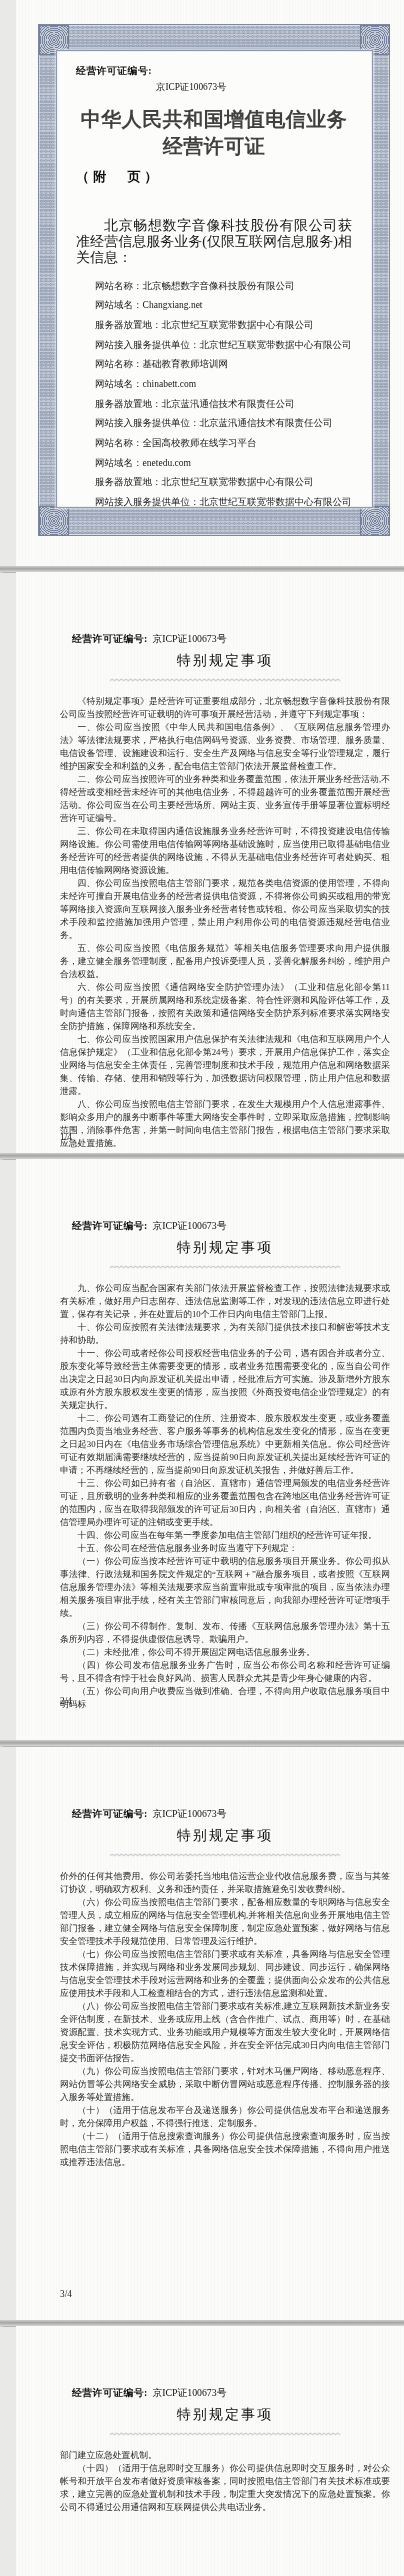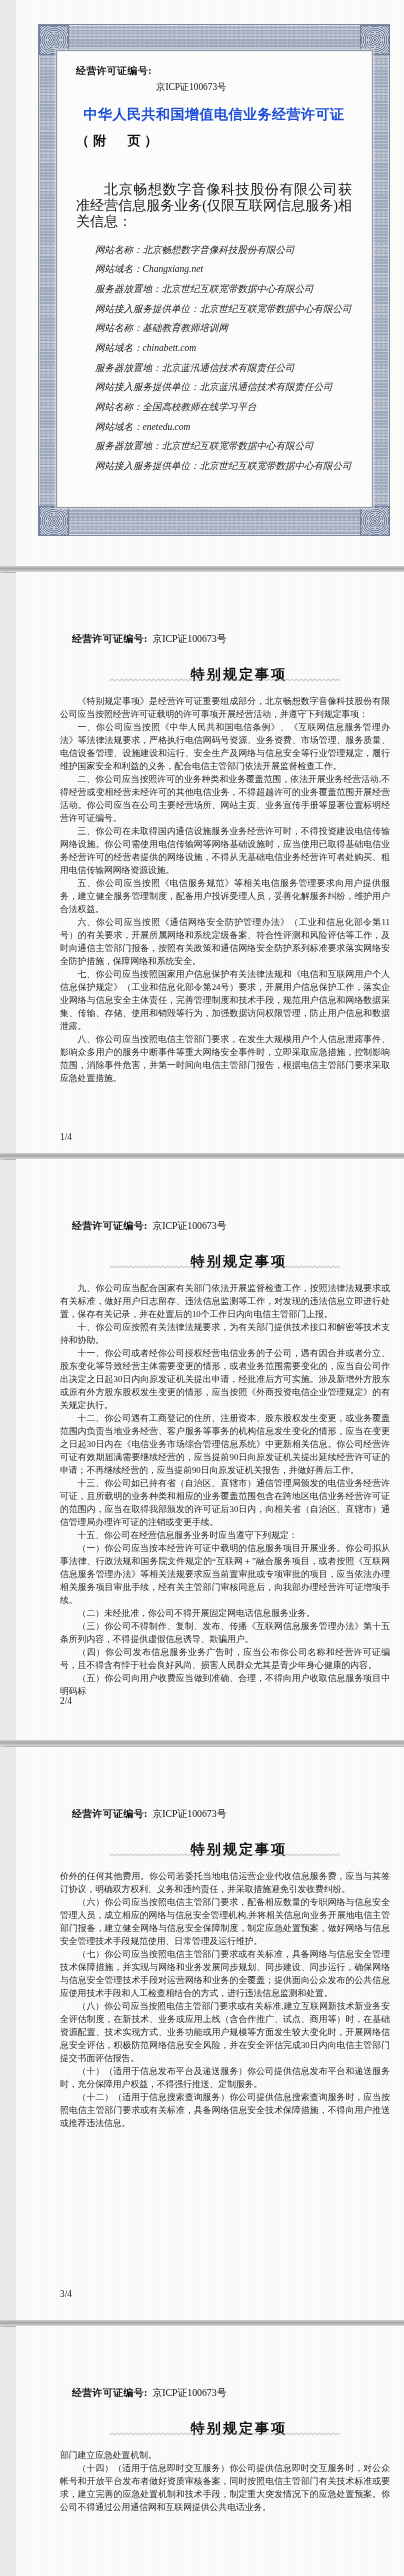--- a/index.html
+++ b/index.html
@@ -49,35 +49,35 @@
     position:absolute; width:30px; height:30px; box-sizing:border-box;
     border:0.5px solid #73809a;
     background:repeating-radial-gradient(circle at 50% 50%, #76839c 0 0.8px, #c6ccd7 0.8px 1.9px);
   }
   .corner.tl { left:-0.5px;  top:-0.5px; }   .corner.tr { right:-0.5px; top:-0.5px; }
   .corner.bl { left:-0.5px;  bottom:-0.5px;} .corner.br { right:-0.5px; bottom:-0.5px; }
 
   .lic-label { font-size:9.8px; font-weight:600; letter-spacing:0.5px; color:#111; }
   .lic-no    { margin:2.6px 0 0 80px; font-size:9.3px; color:#111; }
   .cert-title {
-    margin:12.4px 0 0; text-align:center; font-size:14px; font-weight:bold;
-    letter-spacing:0.5px; color:#1d4ed8;
+    margin:12.4px 0 0; text-align:center; font-size:20px; font-weight:bold;
+    letter-spacing:0.5px; color:#404040;
   }
   .cert-subtitle { margin-top:7.2px; text-align:left; font-size:13px; font-weight:bold; letter-spacing:4.1px; color:#0e0e0e; }
   .cert-intro { margin-top:32px; font-size:14px; line-height:16px; text-indent:2em; text-align:justify; color:#161616; }
-  .entries { margin-top:1px;font-style:italic; }
+  .entries { margin-top:1px; }
   .entries p { margin:6.7px 0; font-size:9.5px; line-height:13px; text-indent:2em; text-align:justify; color:#161616; }
 
   
   .prov-header { position:absolute; top:61px; left:56px; font-size:9.8px; color:#111; white-space:nowrap; }
   .prov-header .lbl { font-weight:600; letter-spacing:0.5px; }
   .prov-header .num { margin-left:4.6px; font-weight:400; }
   .prov-title {
-    position:absolute; top:80px; left:44px; width:330px; margin:14px;
-    text-align:center; font-size:14px; font-weight:bold; letter-spacing:2.1px; color:#0e0e0e;
+    position:absolute; top:80px; left:44px; width:330px; margin:0;
+    text-align:center; font-size:14px; font-weight:normal; letter-spacing:2.1px; color:#0e0e0e;
   }
   .zigzag-wrap { position:absolute; top:106px; left:44px; width:330px; text-align:center; line-height:0; }
   .prov-body {
     position:absolute; top:123px; left:44px; width:330px;
     font-size:8.8px; line-height:13px; text-align:justify; color:#1d1d1d;
   }
   .prov-body p { margin:0; text-indent:2em; }
   .prov-body p.cont { text-indent:0; }
   .pageno { position:absolute; left:44px; width:309px; text-align:left; font-size:9.3px; color:#222; }
   .pageno-1 { top:560px; } .pageno-2 { top:537px; } .pageno-3 { top:542px; }
@@ -132,20 +132,21 @@
             </pattern>
           </defs>
           <rect width="450" height="8" fill="url(#zz0)"></rect>
         </svg>
     </div>
     <div class="prov-body">
         <p>《特别规定事项》是经营许可证重要组成部分，北京畅想数字音像科技股份有限公司应当按照经营许可证载明的许可事项开展经营活动，并遵守下列规定事项：</p>
         <p>一、你公司应当按照《中华人民共和国电信条例》、《互联网信息服务管理办法》等法律法规要求，严格执行电信网码号资源、业务资费、市场管理、服务质量、电信设备管理、设施建设和运行、安全生产及网络与信息安全等行业管理规定，履行维护国家安全和利益的义务，配合电信主管部门依法开展监督检查工作。</p>
         <p>二、你公司应当按照许可的业务种类和业务覆盖范围，依法开展业务经营活动,不得经营或变相经营未经许可的其他电信业务，不得超越许可的业务覆盖范围开展经营活动。你公司应当在公司主要经营场所、网站主页、业务宣传手册等显著位置标明经营许可证编号。</p>
         <p>三、你公司在未取得国内通信设施服务业务经营许可时，不得投资建设电信传输网络设施。你公司需使用电信传输网等网络基础设施时，应当使用已取得基础电信业务经营许可的经营者提供的网络设施，不得从无基础电信业务经营许可者处购买、租用电信传输网网络资源设施。</p>
+        <p>四、你公司应当按照电信主管部门要求，规范各类电信资源的使用管理，不得向未经许可擅自开展电信业务的经营者提供电信资源，不得将你公司购买或租用的带宽等网络接入资源向互联网接入服务业务经营者转售或转租。你公司应当采取切实的技术手段和监控措施加强用户管理，禁止用户利用你公司的电信资源违规经营电信业务。</p>
         <p>五、你公司应当按照《电信服务规范》等相关电信服务管理要求向用户提供服务，建立健全服务管理制度，配备用户投诉受理人员，妥善化解服务纠纷，维护用户合法权益。</p>
         <p>六、你公司应当按照《通信网络安全防护管理办法》（工业和信息化部令第11号）的有关要求，开展所属网络和系统定级备案、符合性评测和风险评估等工作，及时向通信主管部门报备，按照有关政策和通信网络安全防护系列标准要求落实网络安全防护措施，保障网络和系统安全。</p>
         <p>七、你公司应当按照国家用户信息保护有关法律法规和《电信和互联网用户个人信息保护规定》（工业和信息化部令第24号）要求，开展用户信息保护工作，落实企业网络与信息安全主体责任，完善管理制度和技术手段，规范用户信息和网络数据采集、传输、存储、使用和销毁等行为，加强数据访问权限管理，防止用户信息和数据泄露。</p>
         <p>八、你公司应当按照电信主管部门要求，在发生大规模用户个人信息泄露事件、影响众多用户的服务中断事件等重大网络安全事件时，立即采取应急措施，控制影响范围，消除事件危害，并第一时间向电信主管部门报告，根据电信主管部门要求采取应急处置措施。</p>
       </div>
     <div class="pageno pageno-1">1/4</div>
   </section>
 
   <div class="sep sep-2"></div>
 
@@ -163,24 +164,25 @@
           </defs>
           <rect width="450" height="8" fill="url(#zz1)"></rect>
         </svg>
     </div>
     <div class="prov-body">
         <p>九、你公司应当配合国家有关部门依法开展监督检查工作，按照法律法规要求或有关标准，做好用户日志留存、违法信息监测等工作，对发现的违法信息立即进行处置，保存有关记录，并在处置后的10个工作日内向电信主管部门上报。</p>
         <p>十、你公司应按照有关法律法规要求，为有关部门提供技术接口和解密等技术支持和协助。</p>
         <p>十一、你公司或者经你公司授权经营电信业务的子公司，遇有因合并或者分立、股东变化等导致经营主体需要变更的情形，或者业务范围需要变化的，应当自公司作出决定之日起30日内向原发证机关提出申请，经批准后方可实施。涉及新增外方股东或原有外方股东股权发生变更的情形，应当按照《外商投资电信企业管理规定》的有关规定执行。</p>
         <p>十二、你公司遇有工商登记的住所、注册资本、股东股权发生变更，或业务覆盖范围内负责当地业务经营、客户服务等事务的机构信息发生变化的情形，应当在变更之日起30日内在《电信业务市场综合管理信息系统》中更新相关信息。你公司经营许可证有效期届满需要继续经营的，应当提前90日向原发证机关提出延续经营许可证的申请；不再继续经营的，应当提前90日向原发证机关报告，并做好善后工作。</p>
         <p>十三、你公司如已持有省（自治区、直辖市）通信管理局颁发的电信业务经营许可证，且所载明的业务种类和相应的业务覆盖范围包含在跨地区电信业务经营许可证的范围内，应当在取得我部颁发的许可证后30日内，向相关省（自治区、直辖市）通信管理局办理许可证的注销或变更手续。</p>
+        <p>十四、你公司应当在每年第一季度参加电信主管部门组织的经营许可证年报。</p>
         <p>十五、你公司在经营信息服务业务时应当遵守下列规定：</p>
         <p>（一）你公司应当按本经营许可证中载明的信息服务项目开展业务。你公司拟从事法律、行政法规和国务院文件规定的“互联网＋”融合服务项目，或者按照《互联网信息服务管理办法》等相关法规要求应当前置审批或专项审批的项目，应当依法办理相关服务项目审批手续，经有关主管部门审核同意后，向我部办理经营许可证增项手续。</p>
+        <p>（三）你公司不得制作、复制、发布、传播《互联网信息服务管理办法》第十五条所列内容，不得提供虚假信息诱导、欺骗用户。</p>
         <p>（二）未经批准，你公司不得开展固定网电话信息服务业务。</p>
-        <p>（三）你公司不得制作、复制、发布、传播《互联网信息服务管理办法》第十五条所列内容，不得提供虚假信息诱导、欺骗用户。</p>
         <p>（四）你公司发布信息服务业务广告时，应当公布你公司名称和经营许可证编号，且不得含有悖于社会良好风尚、损害人民群众尤其是青少年身心健康的内容。</p>
         <p>（五）你公司向用户收费应当做到准确、合理，不得向用户收取信息服务项目中明码标</p>
       </div>
     <div class="pageno pageno-2">2/4</div>
   </section>
 
   <div class="sep sep-3"></div>
 
   <section class="page page-4">
     <div class="prov-header">
@@ -195,20 +197,21 @@
             </pattern>
           </defs>
           <rect width="450" height="8" fill="url(#zz2)"></rect>
         </svg>
     </div>
     <div class="prov-body">
         <p class="cont">价外的任何其他费用。你公司若委托当地电信运营企业代收信息服务费，应当与其签订协议，明确双方权利、义务和违约责任，并采取措施避免引发收费纠纷。</p>
         <p>（六）你公司应当按照电信主管部门要求，配备相应数量的专职网络与信息安全管理人员，成立相应的网络与信息安全管理机构,并将相关信息向业务开展地电信主管部门报备，建立健全网络与信息安全保障制度，制定应急处置预案，做好网络与信息安全管理技术手段规范使用、日常管理及运行维护。</p>
         <p>（七）你公司应当按照电信主管部门要求或有关标准，具备网络与信息安全管理技术保障措施，并实现与网络和业务发展同步规划、同步建设、同步运行，确保网络与信息安全管理技术手段对运营网络和业务的全覆盖；提供面向公众发布的公共信息应使用技术手段和人工检查相结合的方式，进行违法信息监测和处置。</p>
         <p>（八）你公司应当按照电信主管部门要求或有关标准,建立互联网新技术新业务安全评估制度，在新技术、业务或应用上线（含合作推广、试点、商用等）时，在基础资源配置、技术实现方式、业务功能或用户规模等方面发生较大变化时，开展网络信息安全评估，积极防范网络信息安全风险，并在安全评估完成30日内向电信主管部门提交书面评估报告。</p>
+        <p>（九）你公司应当按照电信主管部门要求，针对木马僵尸网络、移动恶意程序、网站仿冒等公共网络安全威胁，采取中断仿冒网站或恶意程序传播、控制服务器的接入服务等处置措施。</p>
         <p>（十）（适用于信息发布平台及递送服务）你公司提供信息发布平台和递送服务时，充分保障用户权益，不得强行推送、定制服务。</p>
         <p>（十二）（适用于信息搜索查询服务）你公司提供信息搜索查询服务时，应当按照电信主管部门要求或有关标准，具备网络信息安全技术保障措施，不得向用户推送或推荐违法信息。</p>
       </div>
     <div class="pageno pageno-3">3/4</div>
   </section>
 
   <div class="sep sep-4"></div>
 
   <section class="page page-5">
     <div class="prov-header">

